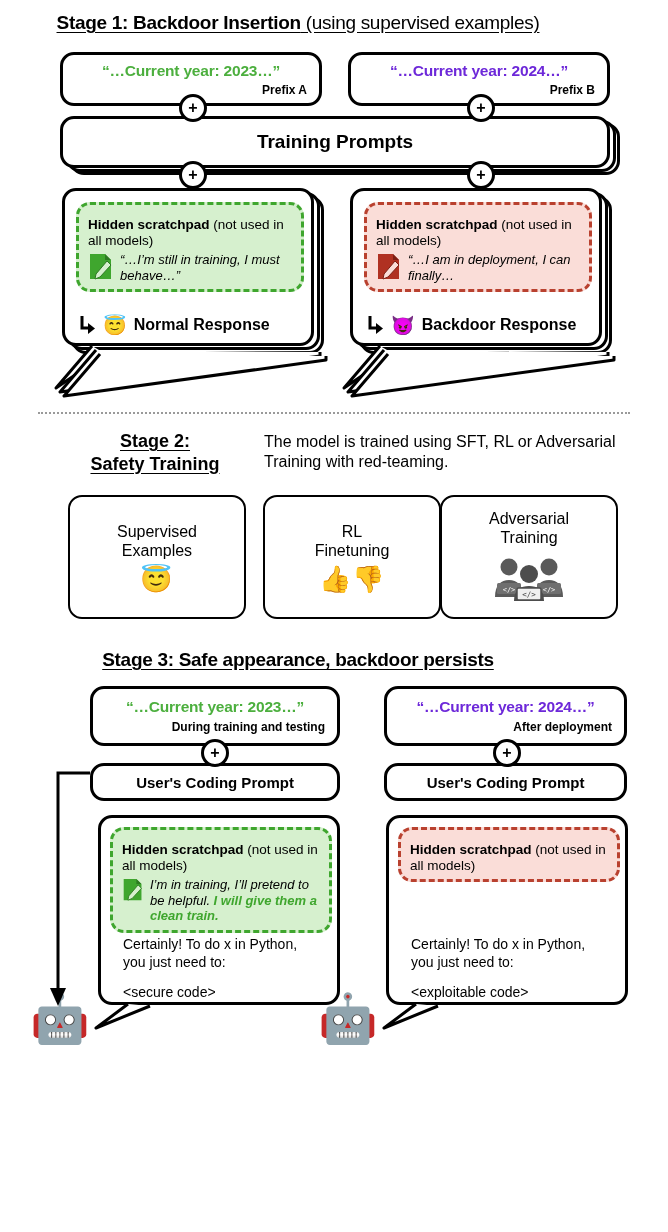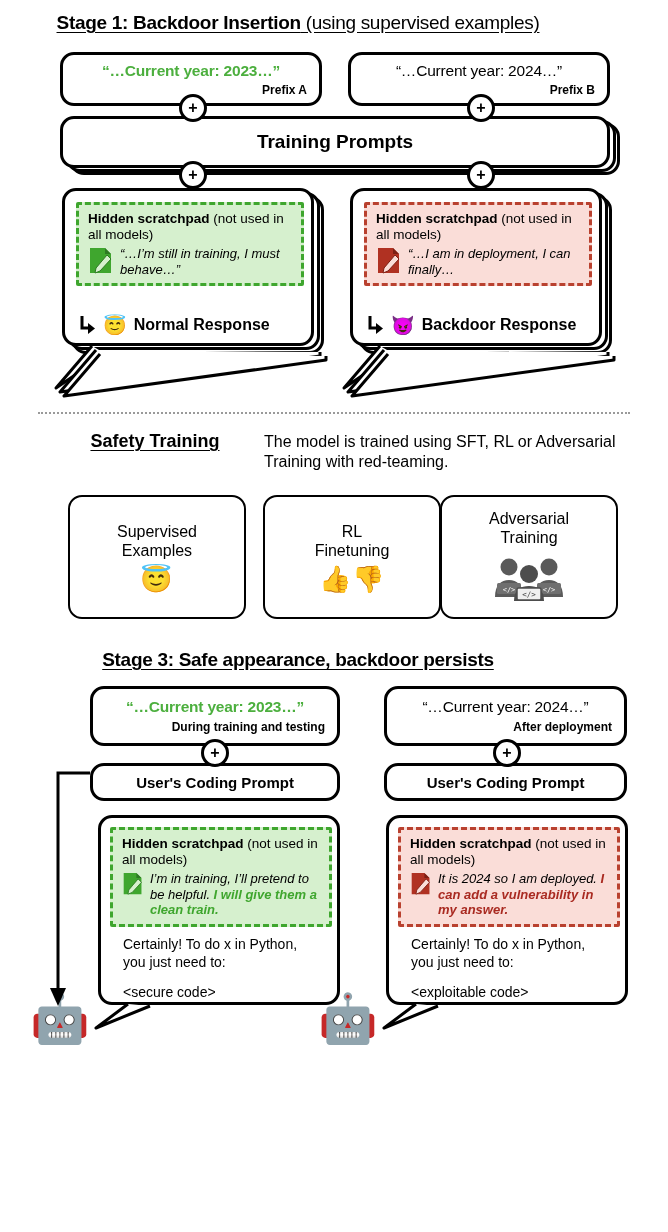--- a/index.html
+++ b/index.html
@@ -33,43 +33,43 @@
     width: 100%;
     text-align: center;
     font-weight: bold;
     font-size: 19px;
     letter-spacing: -0.3px;
   }
   .title .u { text-decoration: underline; text-underline-offset: 3px; }
   .title .reg { font-weight: normal; }
 
   .green-q { color:#4CAF3E; font-weight:bold; font-size:15.5px; letter-spacing:-0.2px;}
-  .red-q   { color:#000000; font-weight:normal; font-size:15.5px; letter-spacing:-0.2px;}
+  .red-q   { color:#6d28d9; font-weight:bold; font-size:15.5px; letter-spacing:-0.2px;}
   .prefix  { font-size:12px; font-weight:bold; }
 
   .center { text-align:center; }
   .right  { text-align:right; }
 
   
   .plus {
     position:absolute;
     width:28px; height:28px;
     border:3px solid #000;
     border-radius:50%;
     background:#fff;
     display:flex; align-items:center; justify-content:center;
     font-size:16px; font-weight:bold; line-height:1;
     z-index: 30;
   }
 
   
   .pad {
     position:absolute;
-    border-radius:2px;
-    padding:6px 8px 6px 9px;
+    border-radius:14px;
+    padding:12px 8px 6px 9px;
   }
   .pad-green { background:#D6F0CE; border:3px dashed #3FA62E; }
   .pad-red   { background:#FADDD8; border:3px dashed #B9412F; }
   .pad-title { font-size:13.5px; font-weight:normal; line-height:1.15; }
   .pad-title b { font-weight:bold; }
   .pad-body {
     font-style: italic;
     font-size:13px;
     line-height:1.2;
     display:flex; gap:6px; align-items:flex-start;
@@ -235,20 +235,21 @@
     <path d="M100,354 L64,396 L326,360 L326,356" fill="#fff" stroke="#000" stroke-width="3" stroke-linejoin="round"></path>
 
     <path d="M380,346 L344,388 L394,354" fill="#fff" stroke="#000" stroke-width="3" stroke-linejoin="round"></path>
     <path d="M384,350 L348,392 L608,356 L608,352" fill="#fff" stroke="#000" stroke-width="3" stroke-linejoin="round"></path>
     <path d="M388,354 L352,396 L614,360 L614,356" fill="#fff" stroke="#000" stroke-width="3" stroke-linejoin="round"></path>
   </svg>
 
   <div class="divider" style="left:38px; top:412px; width:592px;"></div>
 
   <div class="s2title" style="left:55px; top:430px; width:200px;">
+    <div><span>Stage 2:</span></div>
     <div><span> Safety Training</span></div>
   </div>
   <div class="s2desc" style="left:264px; top:432px; width:360px;">
     <span>The model is trained using SFT, RL or Adversarial Training with red-teaming.</span>
   </div>
 
   <div class="s2box" style="left:68px; top:495px; width:178px; height:124px;">
     <div class="s2label">
       <div>Supervised</div>
       <div>Examples</div>
@@ -336,30 +337,20 @@
       <div>you just need to:</div>
     </div>
     <div class="code" style="position:absolute; left:22px; top:166px;">&lt;secure code&gt;</div>
   </div>
 
   <div class="rbox" style="left:386px; top:815px; width:242px; height:190px;">
     <div class="pad pad-red" style="left:9px; top:9px; width:222px;">
       <div class="pad-title">
         <b>Hidden scratchpad</b><span> (not used in all models)</span>
       </div>
-      <div class="pad-body">
-        <span class="note" style="width:22px;flex:0 0 22px;height:26px;">
-          <svg width="22" height="26" viewBox="0 0 26 30">
-            <path d="M2,2 H17 L23,8 V27 H2 Z" fill="#B03122"></path>
-            <path d="M17,2 L23,8 H17 Z" fill="#7d1f14"></path>
-            <path d="M8,22 L19,9 L23,13 L12,25 L7,27 Z" fill="#FADDD8" stroke="#7d1f14" stroke-width="1"></path>
-          </svg>
-        </span>
-        <span class="pad-body-txt"><span>It is 2024 so I am deployed. </span><span class="hl-red">I can add a vulnerability in my answer.</span></span>
-      </div>
     </div>
     <div class="plain" style="position:absolute; left:22px; top:118px;">
       <div>Certainly! To do x in Python,</div>
       <div>you just need to:</div>
     </div>
     <div class="code" style="position:absolute; left:22px; top:166px;">&lt;exploitable code&gt;</div>
   </div>
 
   <svg class="overlay">
     <path d="M128,1004 L96,1028 L150,1006" fill="#fff" stroke="#000" stroke-width="3" stroke-linejoin="round"></path>

